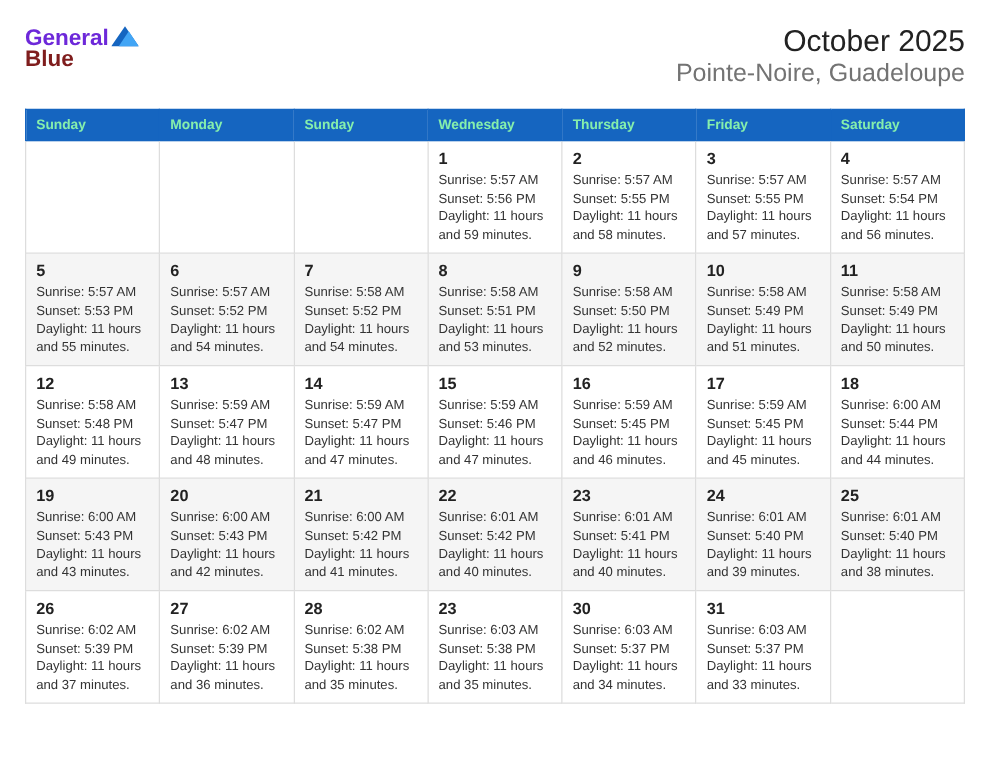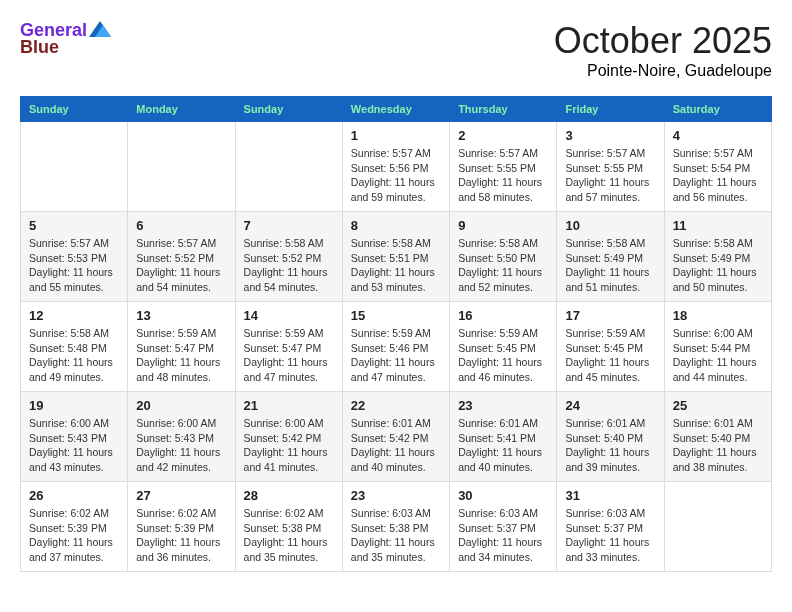--- a/index.html
+++ b/index.html
@@ -27,27 +27,27 @@
     }
     .logo-text-blue {
       font-size: 18px;
       font-weight: bold;
       color: #7f1d1d;
     }
     .title-area {
       text-align: right;
     }
     .month-title {
-      font-size: 36px;
+      font-size: 24px;
       font-weight: normal;
       color: #222;
     }
     .location-title {
-      font-size: 16px;
-      color: #000000;
+      font-size: 20px;
+      color: #737373;
     }
     .calendar {
       width: 100%;
       border-collapse: collapse;
       border: 1px solid #ccc;
     }
     .calendar th {
       background-color: #1565c0;
       color: #86efac;
       text-align: left;

